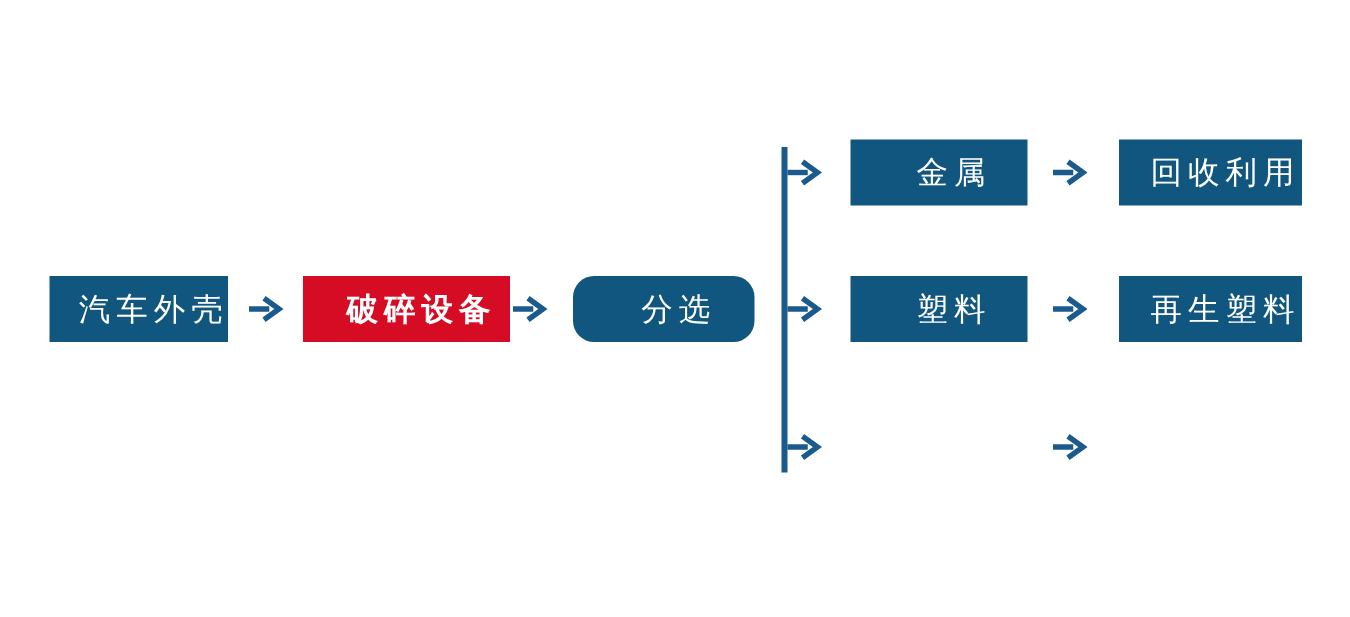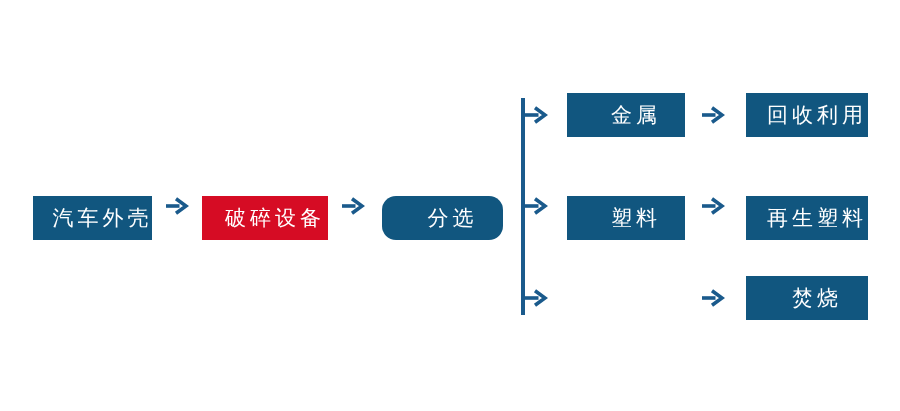--- a/index.html
+++ b/index.html
@@ -29,26 +29,26 @@
     font-size: 21px;
     letter-spacing: 4px;
     padding-left: 20px; 
     white-space: nowrap;
   }
   .node.blue { background: var(--node-blue); }
   .node.red  { background: var(--node-red); }
 
   
   .row1 { top: 93px; }
-  .row2 { top: 184px; margin-top: 12px; }
+  .row2 { top: 184px; }
   .row3 { top: 276px; }
 
   
   .n-car      { left: 33px;  width: 119px; }
-  .n-crusher  { left: 202px; width: 126px; }
+  .n-crusher  { left: 202px; width: 138px; font-weight: bold; }
   .n-sorting  { left: 382px; width: 121px; border-radius: 14px; }
 
   
   .col-src { left: 567px; width: 118px; }
   .col-res { left: 746px; width: 122px; }
 
   .arrow {
     position: absolute;
     width: 24px;
     height: 18px;
@@ -120,15 +120,14 @@
 
   <div class="node blue row2 col-src">塑料</div>
   <svg class="arrow a-c2" viewBox="0 0 24 18">
     <use href="#arrow-shape"></use>
   </svg>
   <div class="node blue row2 col-res">再生塑料</div>
 
   <svg class="arrow a-c3" viewBox="0 0 24 18">
     <use href="#arrow-shape"></use>
   </svg>
-  <div class="node blue row3 col-res">焚烧</div>
 
 </div>
 
 </body></html>

